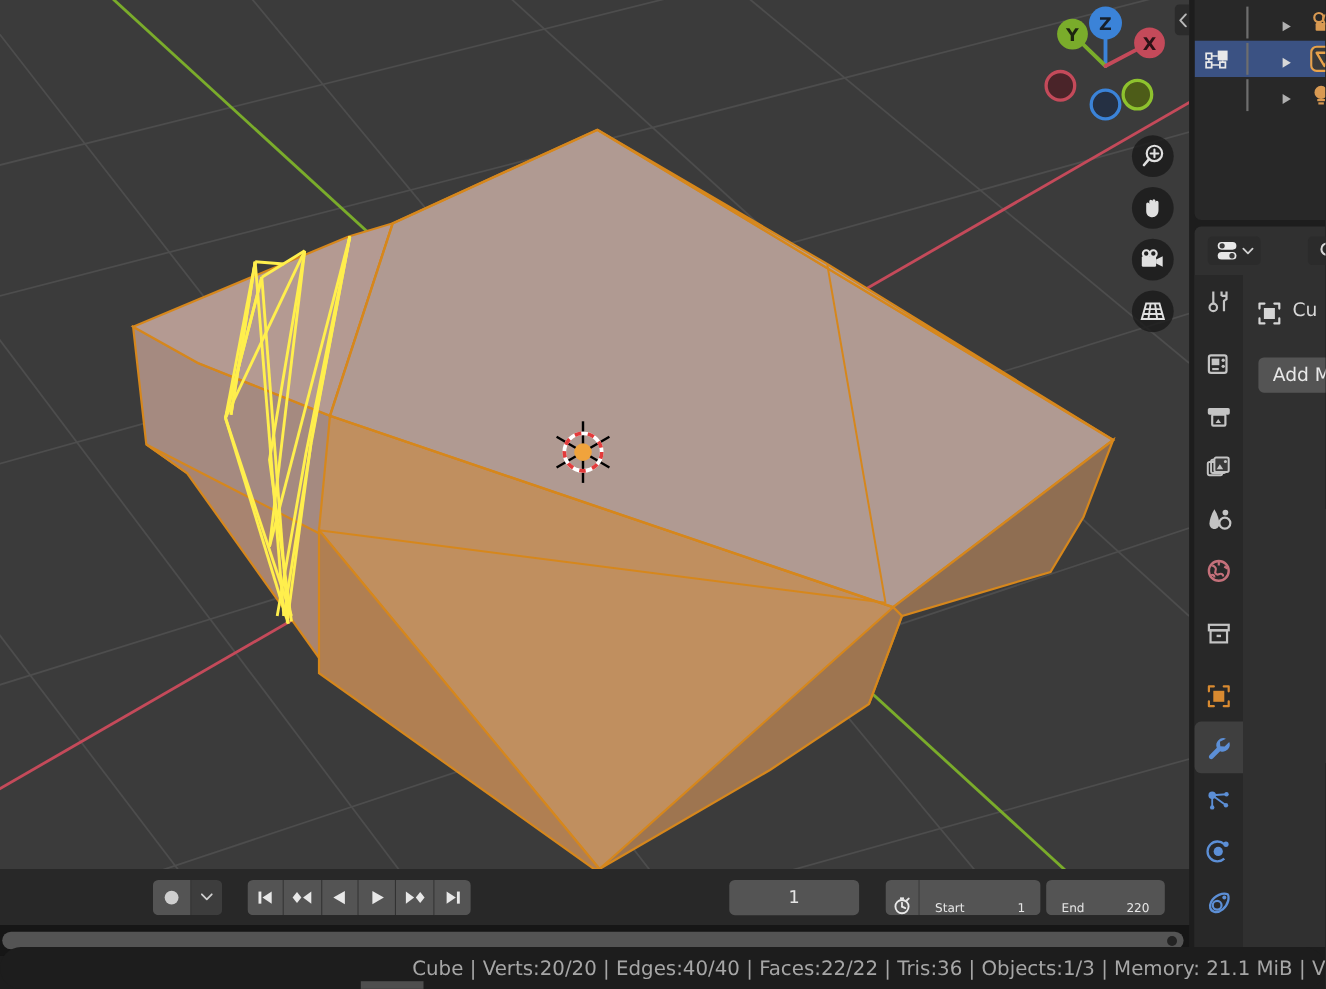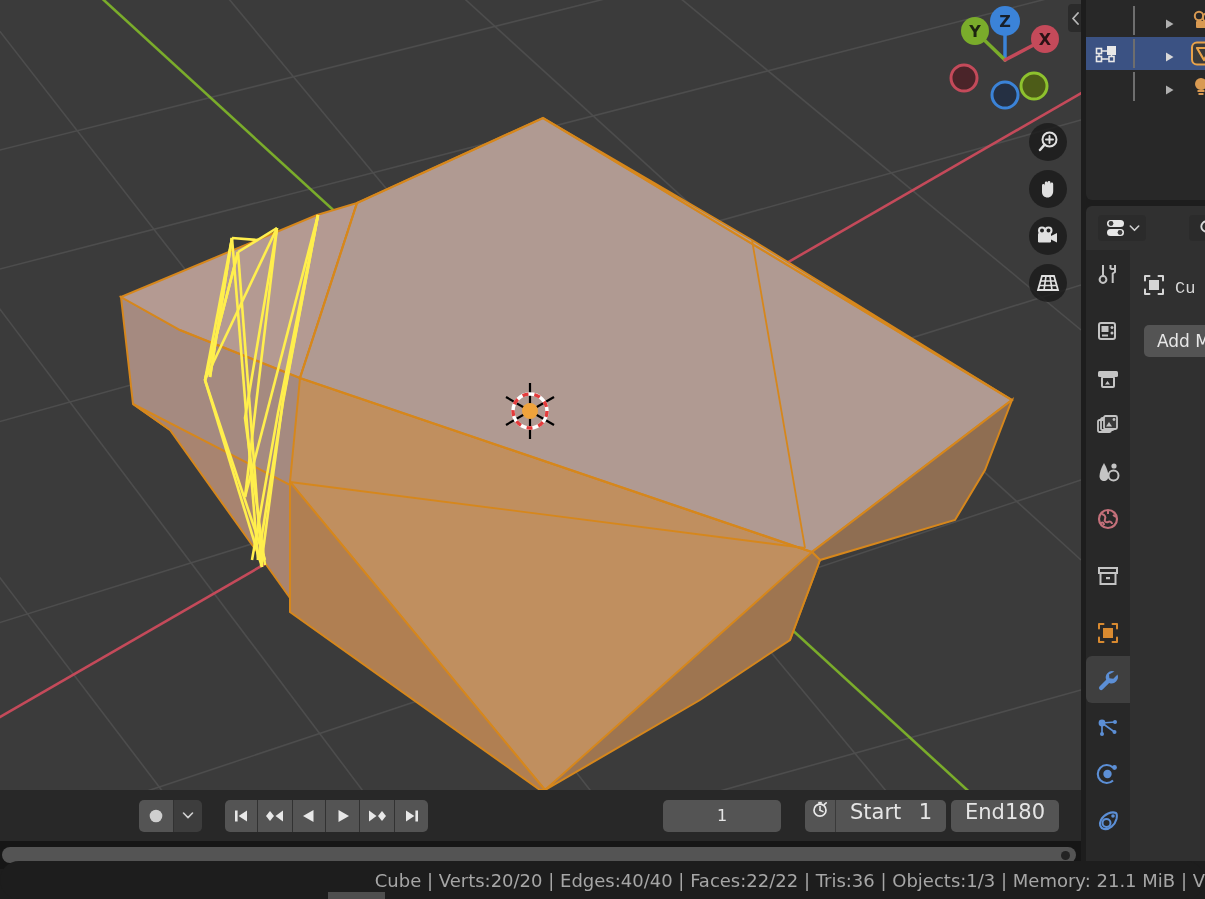--- a/index.html
+++ b/index.html
@@ -50,22 +50,22 @@
   }
   .tl-btn:last-child { border-right: none; }
   .tl-btn.dark { background: #3d3d3d; }
   .tl-field {
     height: 32px; background: #545454; border-radius: 5px;
     display: flex; align-items: center; justify-content: center;
     color: #e5e5e5; font-size: 16px;
   }
   .tl-pair { display: flex; border-radius: 5px; overflow: hidden; }
   .tl-pair .seg {
-    height: 32px; background: #545454; display: flex; align-items: flex-start;
-    color: #e5e5e5; font-size: 21px; border-right: 1px solid #3a3a3a;
+    height: 32px; background: #545454; display: flex; align-items: flex-end;
+    color: #e5e5e5; font-size: 11px; border-right: 1px solid #3a3a3a;
   }
   .tl-pair .seg:last-child { border-right: none; }
 
   
   #scroll-strip {
     position: absolute; left: 0; top: 841px; width: 1081px; height: 28px;
     background: #161616;
   }
   #scroll-track {
     position: absolute; left: 2px; top: 6px; width: 1074px; height: 16px;
@@ -115,21 +115,21 @@
   }
   .prop-tab {
     position: relative; width: 44px; height: 47px;
     display: flex; align-items: center; justify-content: center;
   }
   .prop-tab.active { background: #3f3f3f; border-radius: 6px 0 0 6px; }
   .prop-tab-sep { width: 44px; height: 10px; }
   #prop-body { position: absolute; left: 44px; top: 44px; width: 75px; height: 611px; }
   #prop-breadcrumb {
     position: absolute; left: 11px; top: 22px;
-    display: flex; align-items: flex-end; gap: 8px; font-family: Liberation Mono, monospace;
+    display: flex; align-items: flex-start; gap: 8px;
   }
   #prop-breadcrumb .bc-text { color: #d8d8d8; font-size: 17px; white-space: nowrap; }
   #add-modifier-btn {
     position: absolute; left: 14px; top: 75px; width: 120px; height: 32px;
     background: #545454; border-radius: 5px;
     display: flex; align-items: center; padding-left: 13px;
   }
   #add-modifier-btn span { color: #e8e8e8; font-size: 17px; white-space: nowrap; }
 
   
@@ -377,21 +377,21 @@
           </svg>
         </div>
         <div class="seg" style="width:110px; justify-content:space-between; padding:0 14px">
           <span>Start</span>
           <span>1</span>
         </div>
       </div>
       <div class="tl-pair" style="margin-left:5px">
         <div class="seg" style="width:108px; justify-content:space-between; padding:0 14px">
           <span>End</span>
-          <span>180</span>
+          <span>220</span>
         </div>
       </div>
     </div>
   </div>
 
   <div id="scroll-strip">
     <div id="scroll-track">
       <div id="scroll-handle"></div>
     </div>
   </div>

